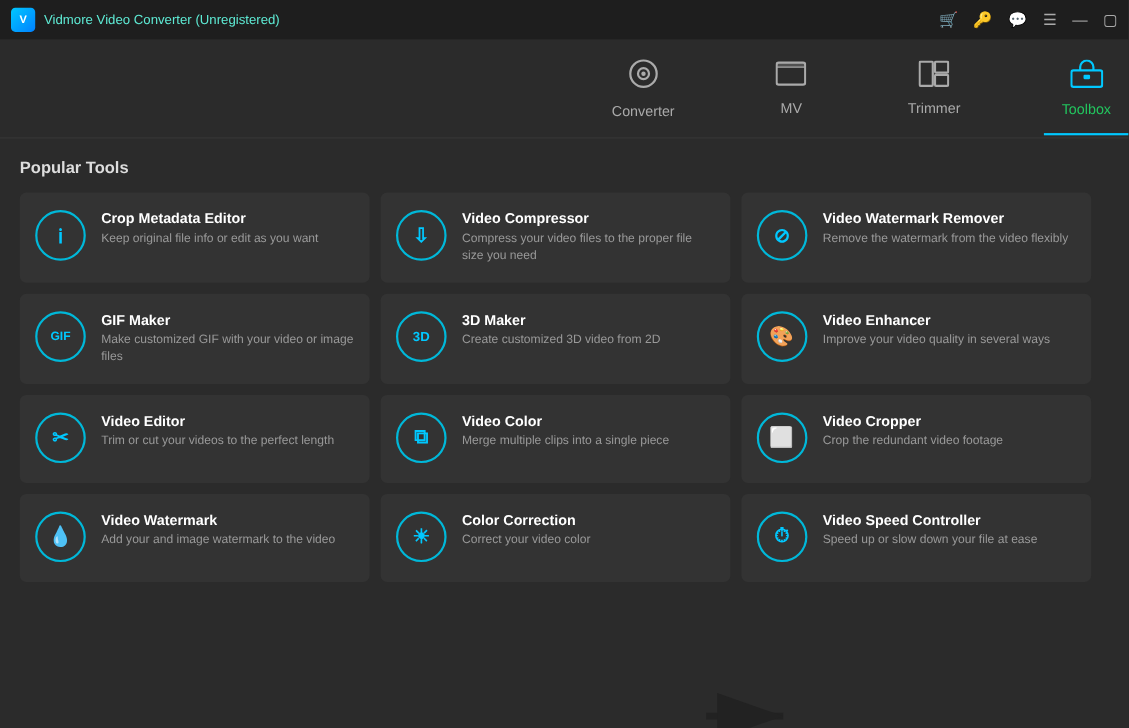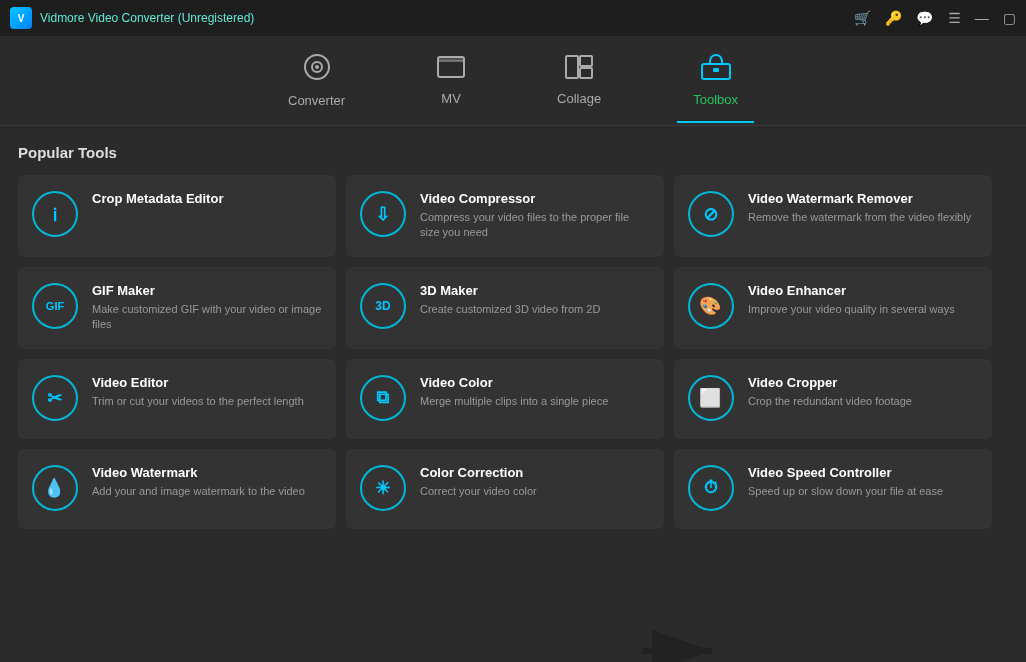--- a/index.html
+++ b/index.html
@@ -52,21 +52,21 @@
       font-size: 14px;
       cursor: pointer;
     }
 
     
     .nav-bar {
       background: #2b2b2b;
       height: 90px;
       display: flex;
       align-items: center;
-      justify-content: center;
+      justify-content: flex-end;
       gap: 60px;
       border-bottom: 1px solid #3a3a3a;
     }
     .nav-item {
       display: flex;
       flex-direction: column;
       align-items: center;
       gap: 6px;
       cursor: pointer;
       padding: 8px 16px;
@@ -202,21 +202,21 @@
   </div>
 
   <div class="nav-item">
     <div class="nav-icon">
       <svg width="28" height="24" viewBox="0 0 28 24" fill="none">
         <rect x="1" y="1" width="12" height="22" rx="1" stroke="#aaa" stroke-width="2" fill="none"></rect>
         <rect x="15" y="1" width="12" height="10" rx="1" stroke="#aaa" stroke-width="2" fill="none"></rect>
         <rect x="15" y="13" width="12" height="10" rx="1" stroke="#aaa" stroke-width="2" fill="none"></rect>
       </svg>
     </div>
-    <span class="nav-label">Collage</span>
+    <span class="nav-label">Trimmer</span>
   </div>
 
   <div class="nav-item active">
     <div class="nav-icon">
       <svg width="30" height="26" viewBox="0 0 30 26" fill="none">
         <rect x="1" y="10" width="28" height="15" rx="2" stroke="#00c8ff" stroke-width="2" fill="none"></rect>
         <path d="M9 10V7a6 6 0 0 1 12 0v3" stroke="#00c8ff" stroke-width="2" fill="none"></path>
         <rect x="12" y="14" width="6" height="4" rx="1" fill="#00c8ff"></rect>
       </svg>
     </div>
@@ -226,20 +226,21 @@
 
 <div class="main-wrapper">
   <div class="main-content">
     <div class="section-title">Popular Tools</div>
     <div class="tools-grid" id="tools-grid">
 
     <div class="tool-card">
           <div class="tool-icon-circle" style="font-size: 18px; font-weight: bold;">ℹ</div>
           <div class="tool-info">
             <div class="tool-name">Crop Metadata Editor</div>
+            <div class="tool-desc">Keep original file info or edit as you want</div>
           </div>
         </div>
         <div class="tool-card">
           <div class="tool-icon-circle" style="font-size: 18px; font-weight: bold;">⇩</div>
           <div class="tool-info">
             <div class="tool-name">Video Compressor</div>
             <div class="tool-desc">Compress your video files to the proper file size you need</div>
           </div>
         </div>
         <div class="tool-card">

